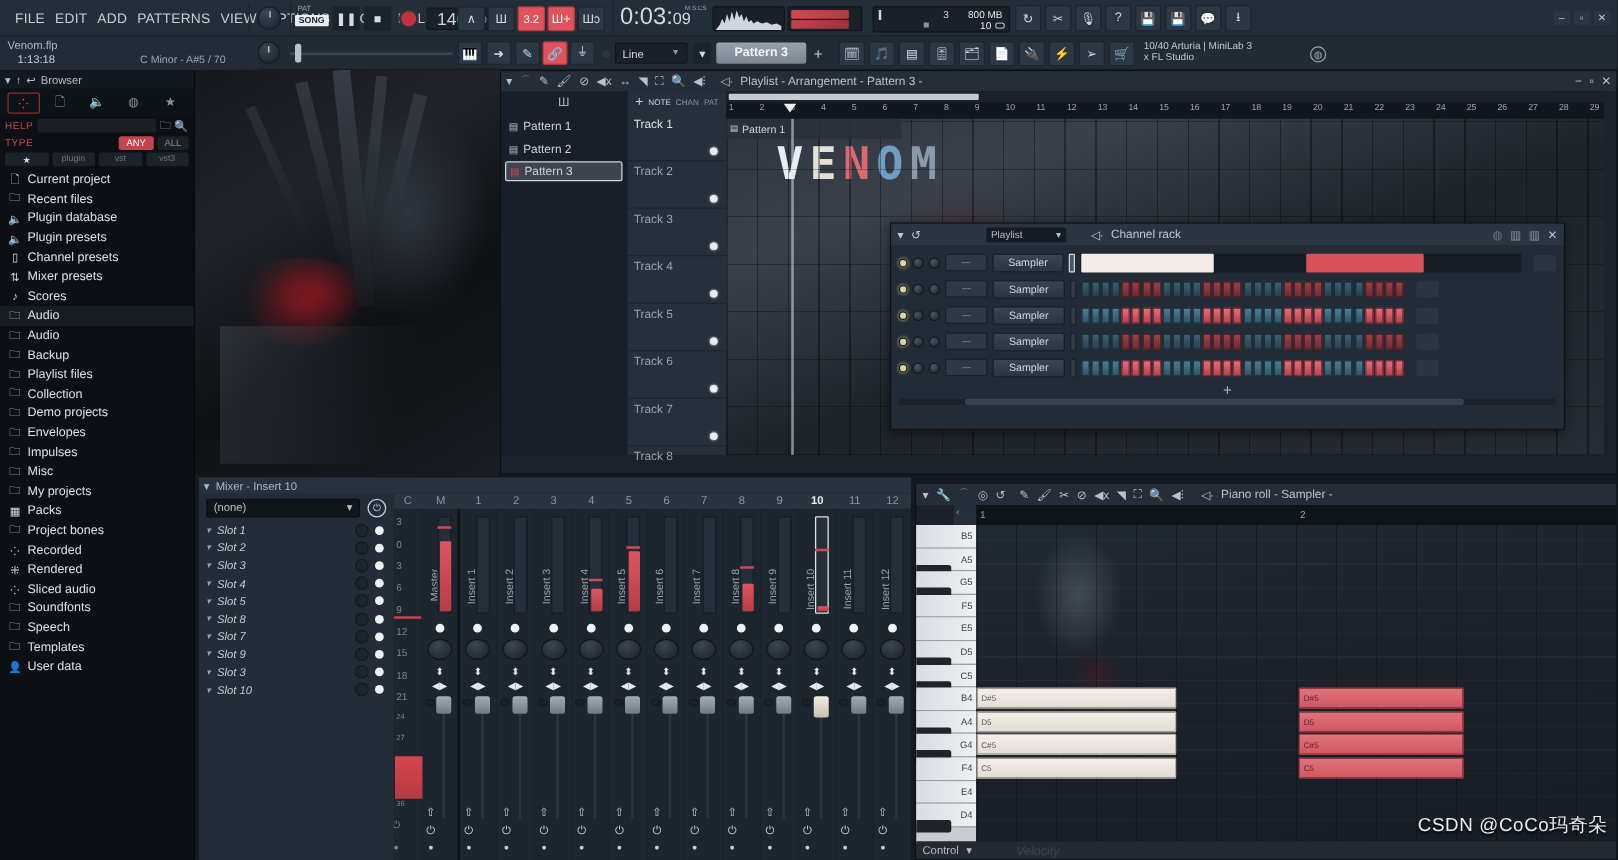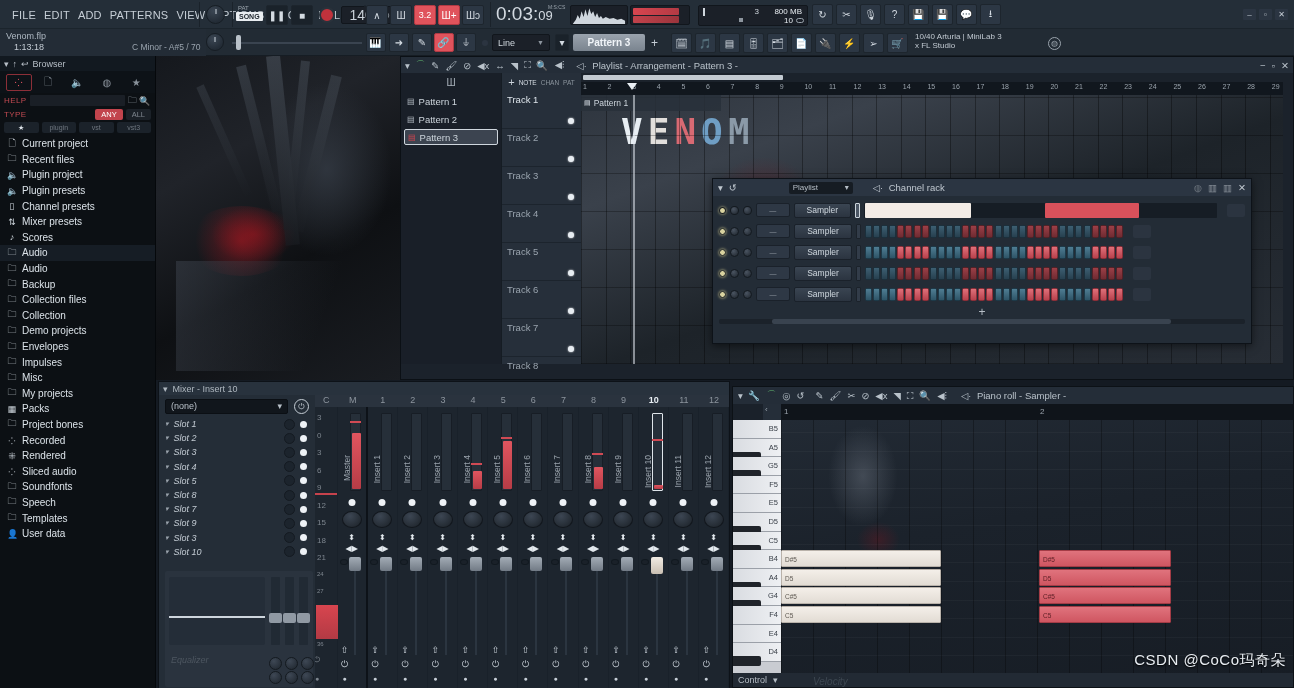--- a/index.html
+++ b/index.html
@@ -29,21 +29,21 @@
   .tbtn.dark{background:#1a222a;}
   .tbtn.redsoft{background:#e0535c;border-color:#b03a43;color:#fff;}
 
   .lcd{position:absolute;background:#1b2028;border:1px solid #11161c;border-radius:2px;color:#cfd6dd;
        display:flex;align-items:center;}
 
   
   .projbar{position:absolute;left:0;top:29px;width:206px;height:27px;background:#232c36;}
   .projname{position:absolute;left:6px;top:31px;font-size:9px;color:#aeb8c2;}
   .projtime{position:absolute;left:14px;top:42px;font-size:9px;color:#c4ccd4;}
-  .projkey{position:absolute;left:112px;top:42px;font-size:8.5px;color:#9aa4ae;margin-left:20px;}
+  .projkey{position:absolute;left:112px;top:42px;font-size:8.5px;color:#9aa4ae;}
 
   .toolbar2{position:absolute;left:0;top:29px;width:1294px;height:27px;background:#222b34;border-bottom:1px solid #161d24;}
 
   
   .browser{position:absolute;left:0;top:56px;width:156px;height:632px;background:#0c1014;border-right:1px solid #05080b;}
   .browser-head{height:15px;display:flex;align-items:center;gap:4px;padding-left:4px;background:#121920;font-size:9px;color:#b6bec6;}
   .brow-icons{height:22px;display:flex;align-items:center;justify-content:space-around;background:#0d1217;padding:0 4px;}
   .brow-ic{width:26px;height:17px;border-radius:2px;display:flex;align-items:center;justify-content:center;font-size:10px;color:#8a939c;cursor:pointer;}
   .brow-ic.sel{border:1px solid #8c2f38;color:#e05560;}
   .tagrow{height:15px;display:flex;align-items:center;gap:3px;padding:0 4px;}
@@ -364,21 +364,21 @@
         <div class="bitem">
           <span class="bicon">🗋</span>
           <span>Current project</span>
         </div>
         <div class="bitem">
           <span class="bicon">🗀</span>
           <span>Recent files</span>
         </div>
         <div class="bitem">
           <span class="bicon">🔈</span>
-          <span>Plugin project</span>
+          <span>Plugin database</span>
         </div>
         <div class="bitem">
           <span class="bicon">🔈</span>
           <span>Plugin presets</span>
         </div>
         <div class="bitem">
           <span class="bicon">▯</span>
           <span>Channel presets</span>
         </div>
         <div class="bitem">
@@ -396,21 +396,21 @@
         <div class="bitem">
           <span class="bicon">🗀</span>
           <span>Audio</span>
         </div>
         <div class="bitem">
           <span class="bicon">🗀</span>
           <span>Backup</span>
         </div>
         <div class="bitem">
           <span class="bicon">🗀</span>
-          <span>Collection files</span>
+          <span>Playlist files</span>
         </div>
         <div class="bitem">
           <span class="bicon">🗀</span>
           <span>Collection</span>
         </div>
         <div class="bitem">
           <span class="bicon">🗀</span>
           <span>Demo projects</span>
         </div>
         <div class="bitem">
@@ -890,41 +890,20 @@
             <div class="slot-led"></div>
           </div>
           <div class="slotrow">
             <span style="font-size:7px;color:#9aa3ac;">▾</span>
             <span>Slot 10</span>
             <div class="slot-knob"></div>
             <div class="slot-led"></div>
           </div>
         </div>
 
-      <div class="eqpanel">
-        <div class="eqgraph">
-            <div class="eqline"></div>
-          </div>
-        <div class="eqslider" style="left:106px;">
-            <div class="eqhandle"></div>
-          </div>
-        <div class="eqslider" style="left:120px;">
-            <div class="eqhandle"></div>
-          </div>
-        <div class="eqslider" style="left:134px;">
-            <div class="eqhandle"></div>
-          </div>
-        <div class="eqlabel">Equalizer</div>
-        <div class="eqknob" style="left:104px;top:86px;"></div>
-        <div class="eqknob" style="left:120px;top:86px;"></div>
-        <div class="eqknob" style="left:136px;top:86px;"></div>
-        <div class="eqknob" style="left:104px;top:100px;"></div>
-        <div class="eqknob" style="left:120px;top:100px;"></div>
-        <div class="eqknob" style="left:136px;top:100px;"></div>
-      </div>
     </div>
 
     <div class="mx-right">
       <div class="mx-hdr" id="mx-headers">
           <div style="width: 24px;">C</div>
           <div style="width: 32px;">M</div>
           <div>1</div>
           <div>2</div>
           <div>3</div>
           <div>4</div>

